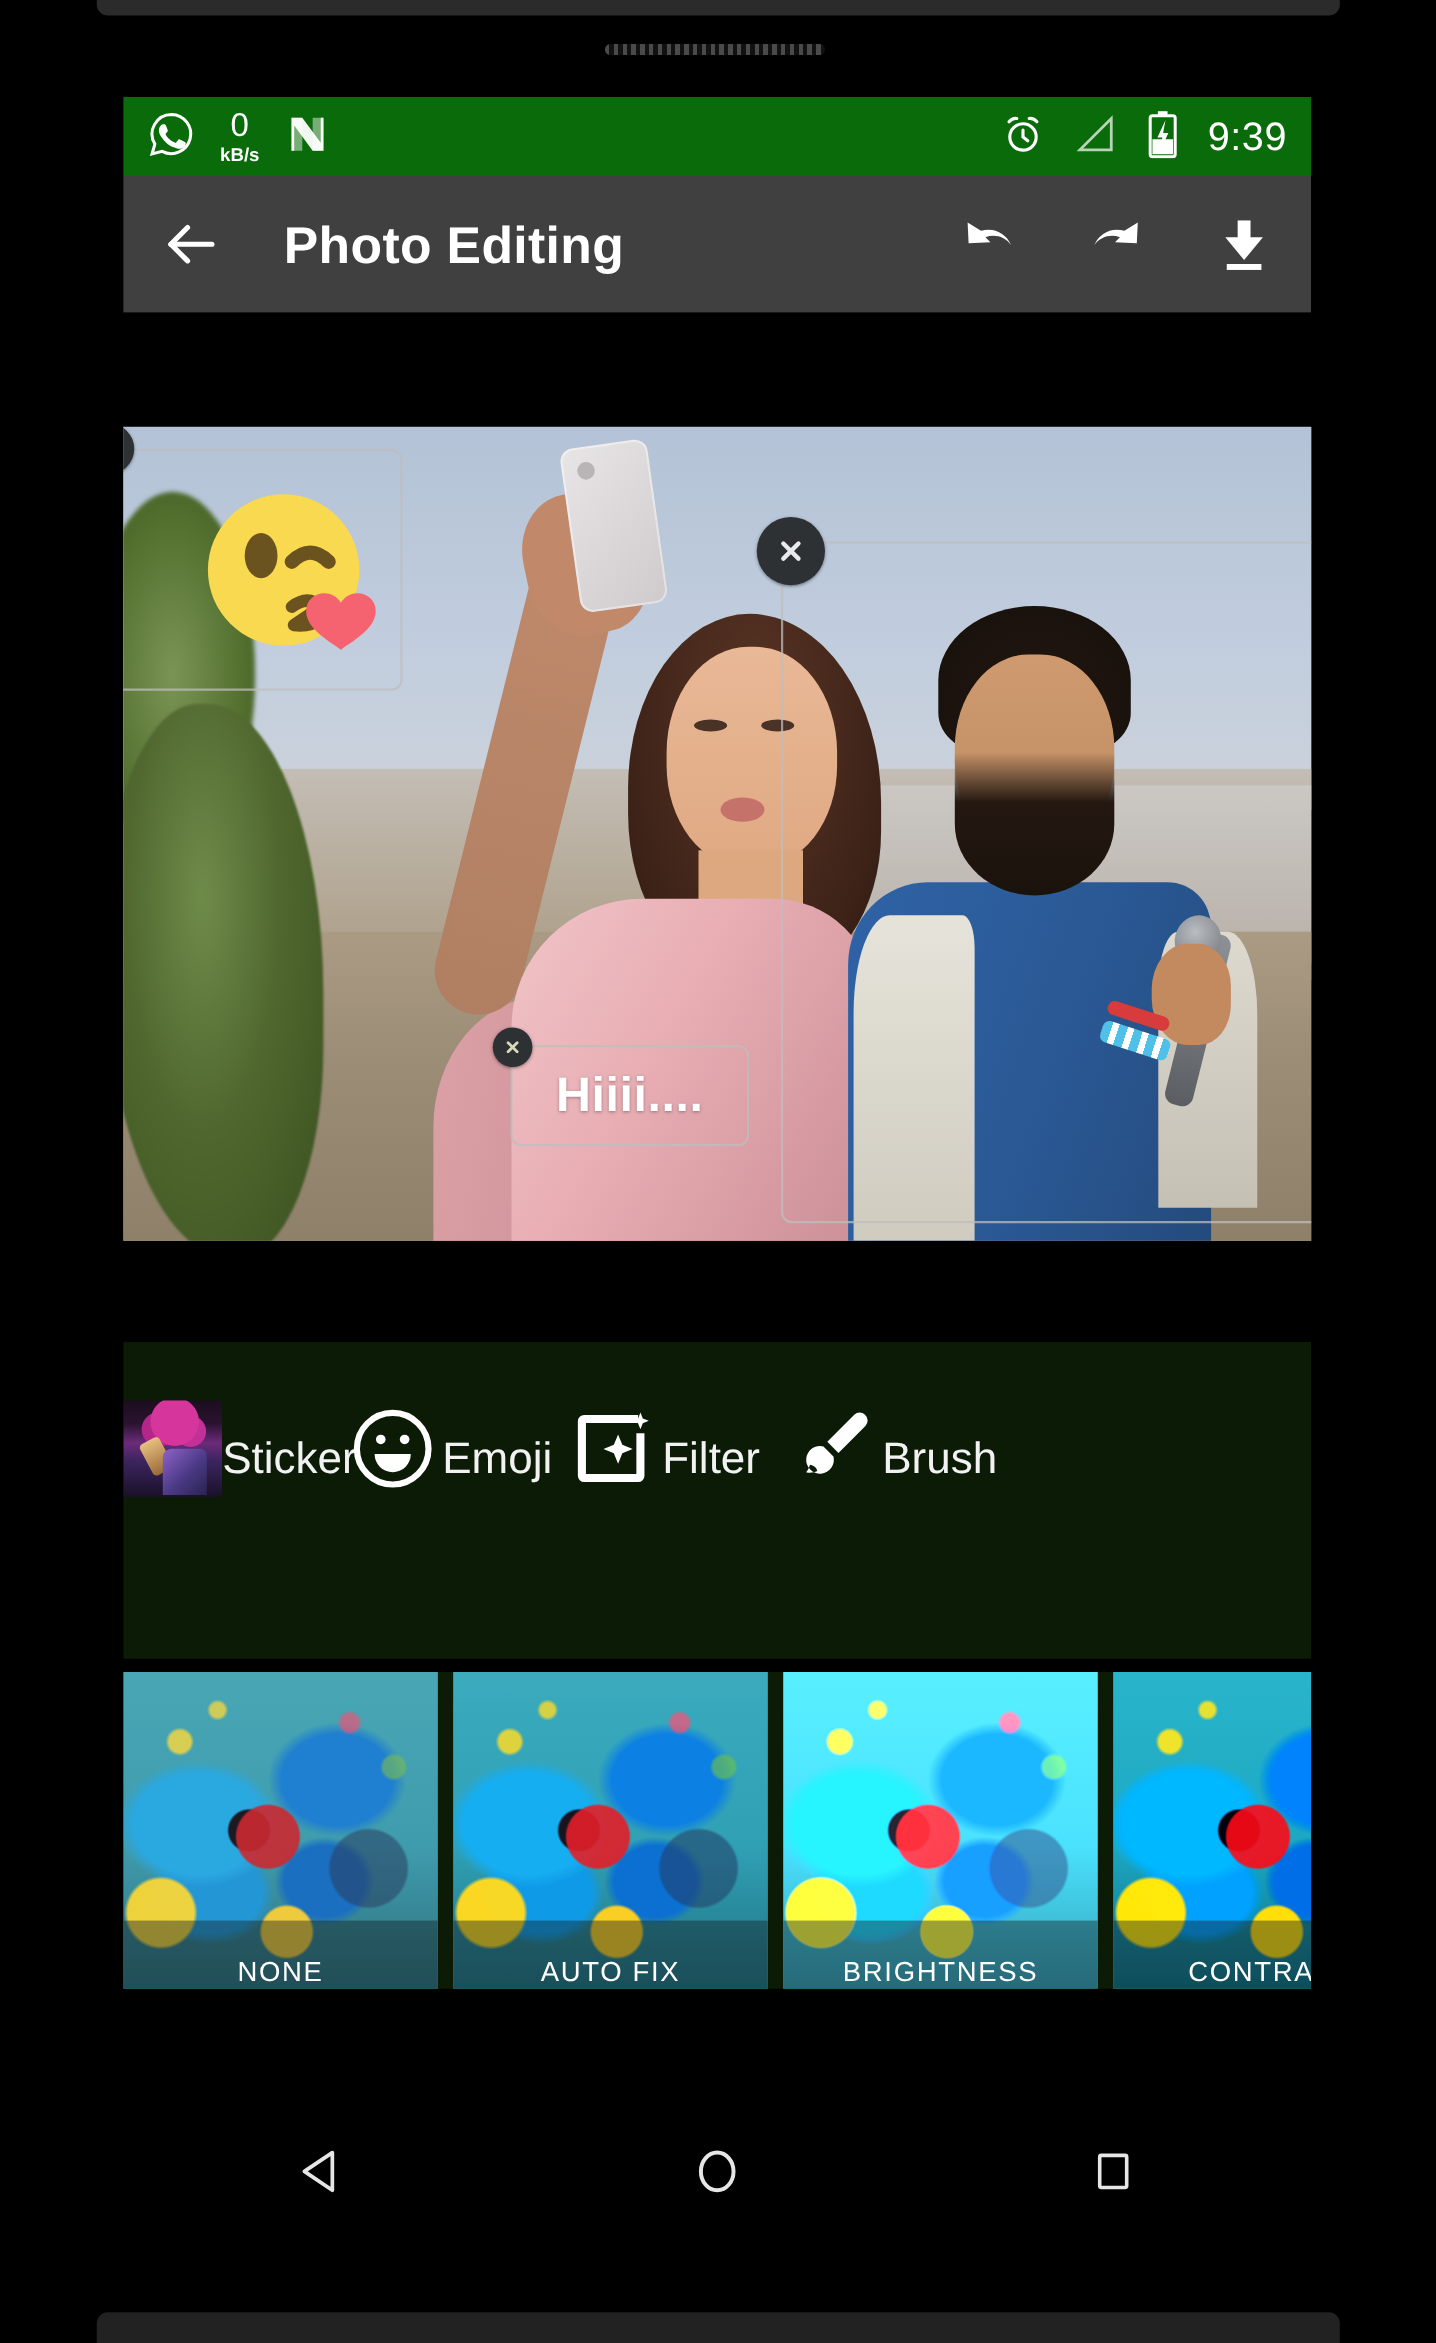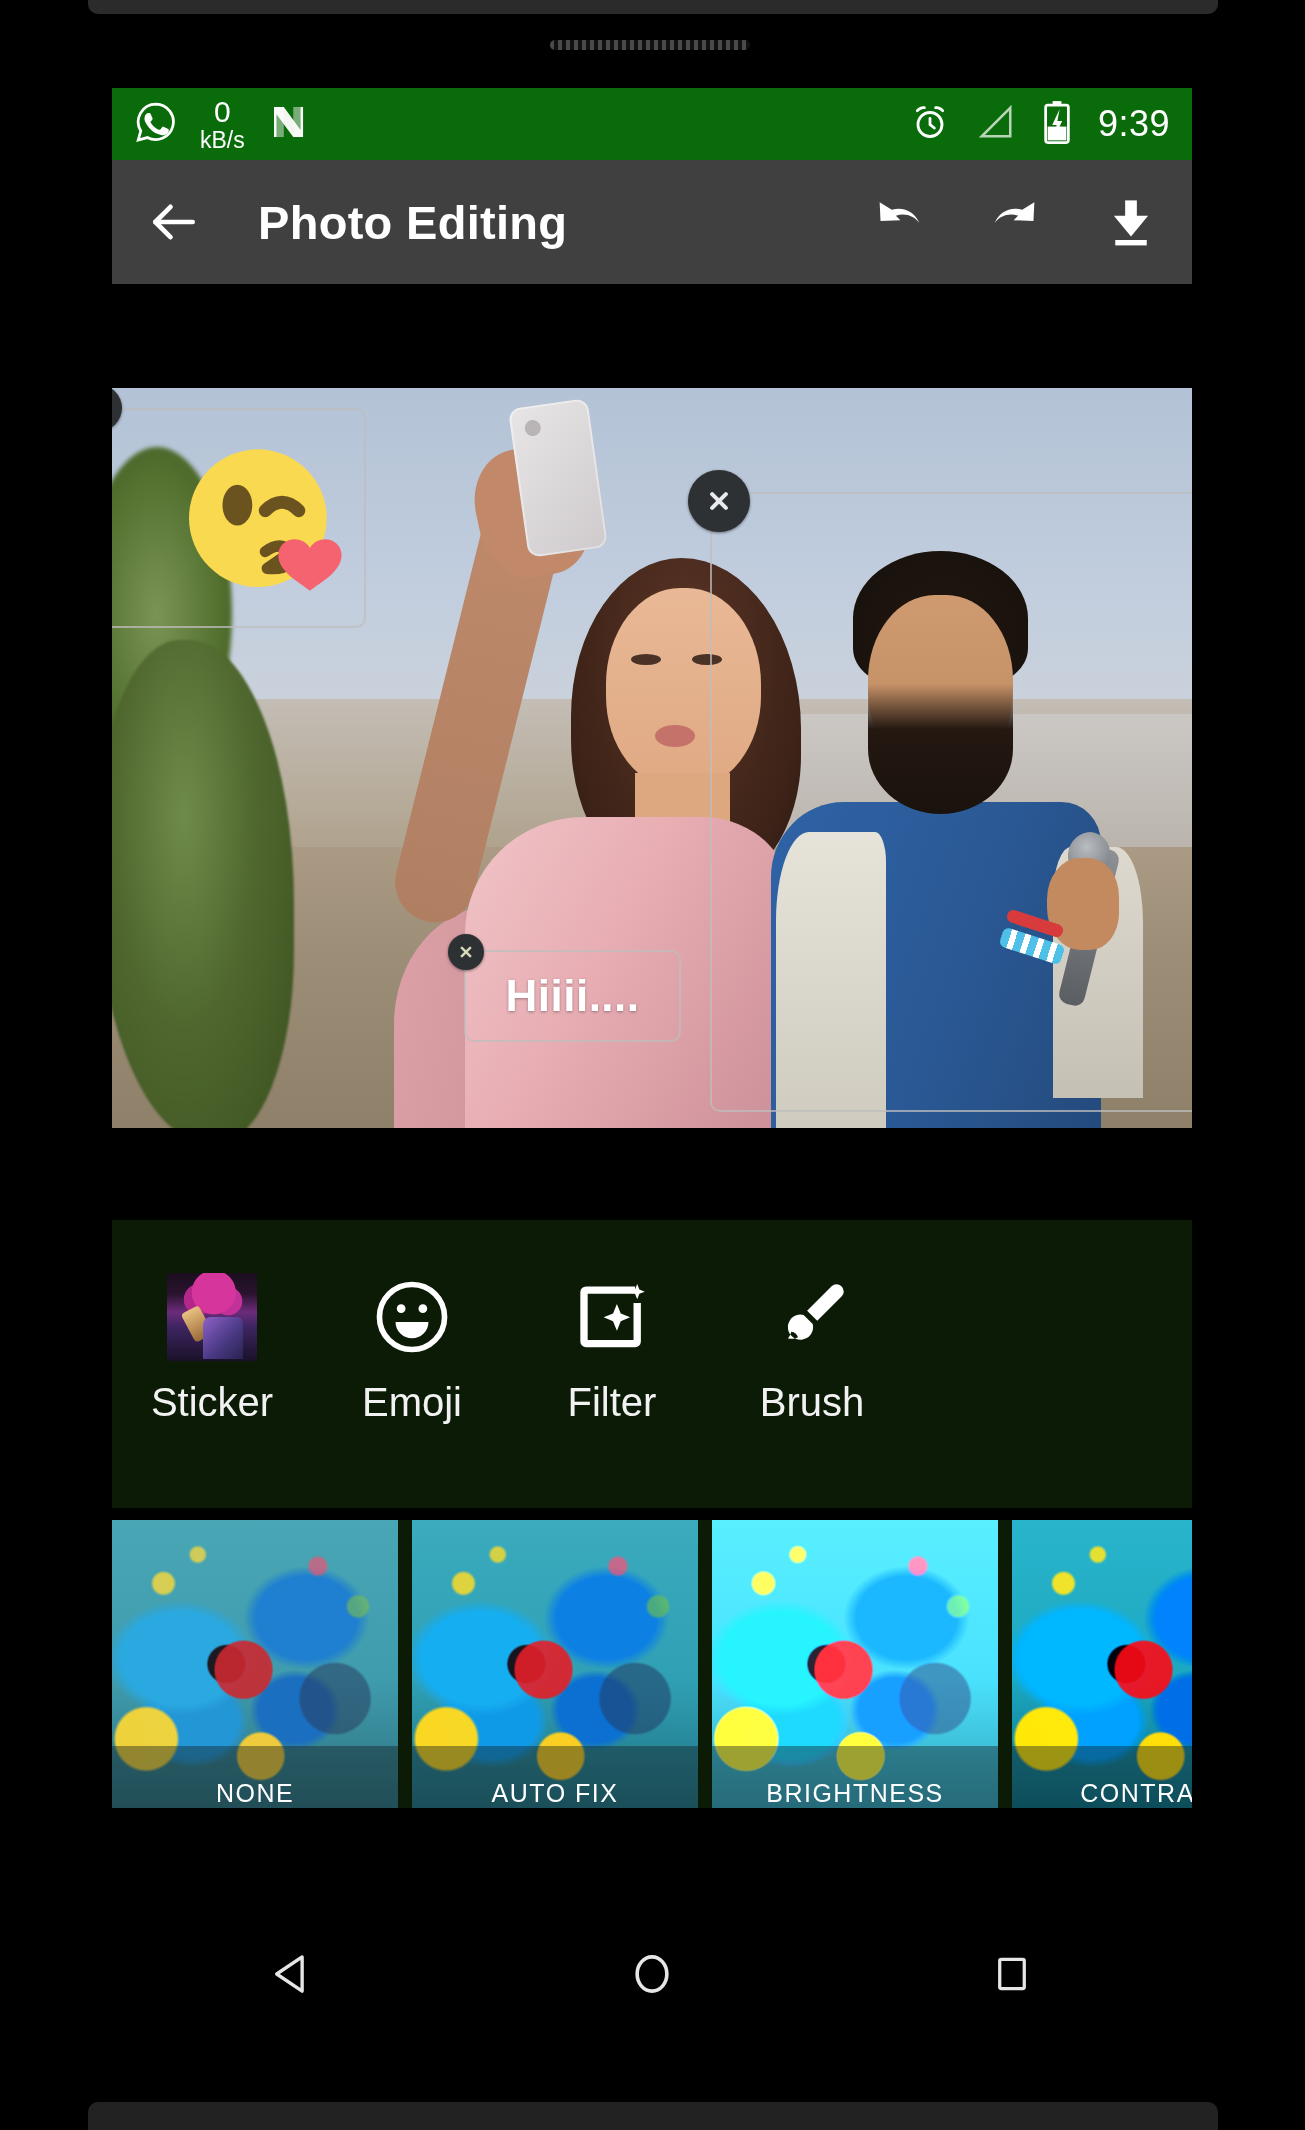--- a/index.html
+++ b/index.html
@@ -47,21 +47,21 @@
     display: flex; align-items: center;
     padding: 0 22px;
     color: #fff;
   }
   .sb-left { display: flex; align-items: center; gap: 22px; }
   .sb-right { margin-left: auto; display: flex; align-items: center; gap: 26px; }
 
   .wa-icon { width: 44px; height: 44px; }
   .netspeed { display: flex; flex-direction: column; align-items: center; line-height: 1; }
   .netspeed .num { font-size: 30px; font-weight: 400; letter-spacing: 0; }
-  .netspeed .unit { font-size: 23px; font-weight: 400; margin-top: 2px; }
+  .netspeed .unit { font-size: 17px; font-weight: 700; margin-top: 2px; }
   .nougat-icon { width: 42px; height: 42px; }
   .alarm-icon { width: 40px; height: 40px; }
   .signal-icon { width: 40px; height: 38px; }
   .battery-icon { width: 30px; height: 44px; }
   .sb-time { font-size: 36px; font-weight: 400; letter-spacing: 0.5px; }
 
   
   #app-bar {
     position: relative;
     height: 124px; width: 100%;
@@ -275,21 +275,21 @@
     margin-top: 92px;
     width: 1080px; height: 288px;
     background: #0b1b06;
     display: flex; align-items: flex-start;
     padding: 52px 0 0 0;
     overflow: hidden;
   }
   .tool {
     flex: 0 0 auto;
     width: 200px;
-    display: flex; flex-direction: column; align-items: center;
+    display: flex; flex-direction: row; align-items: center;
     cursor: pointer;
   }
   .tool .tool-icon {
     height: 90px; width: 90px;
     display:flex; align-items:center; justify-content:center;
     margin-bottom: 18px;
   }
   .tool .tool-label {
     color: #f2f2f2; font-size: 40px; font-weight: 400; white-space: nowrap;
   }

